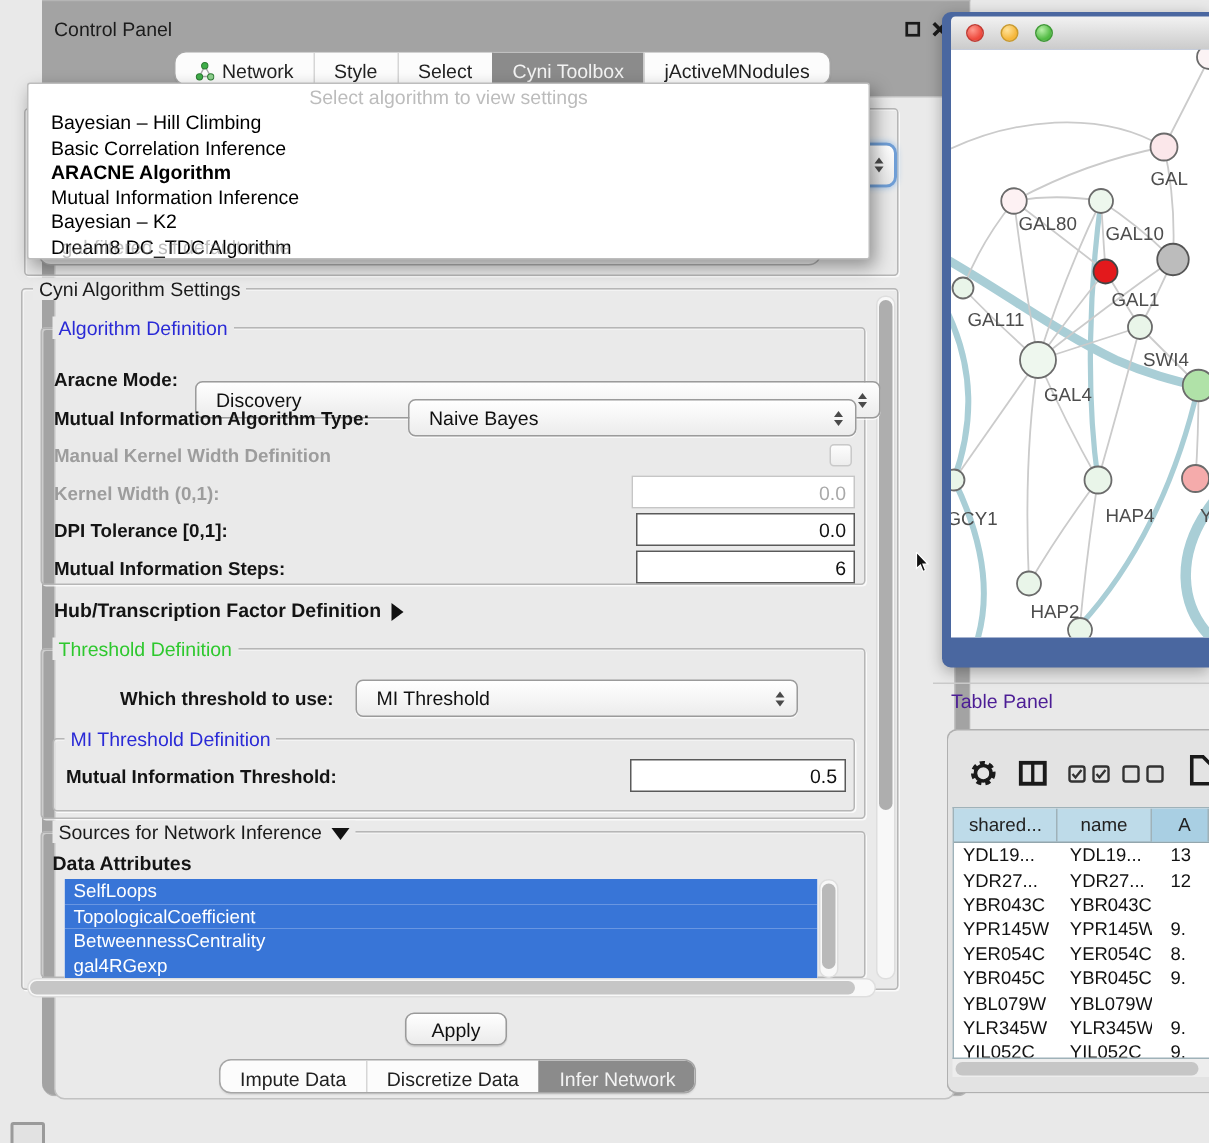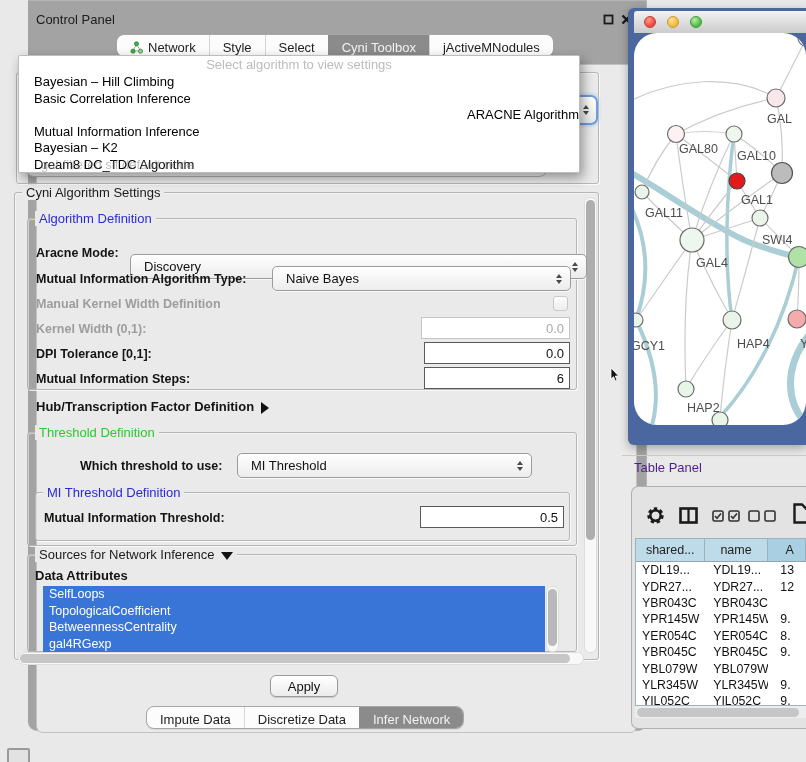--- a/index.html
+++ b/index.html
@@ -72,21 +72,21 @@
   .tri-down { display:inline-block; width:0; height:0; margin-left:6px;
               border-left:6px solid transparent; border-right:6px solid transparent;
               border-top:8px solid #111; vertical-align:middle; }
 
   
   .popup { left:18px; top:55px; width:562px; height:118px; background:#ffffff;
            border:1px solid #bdbdbd; border-radius:2px;
            box-shadow:3px 5px 12px rgba(0,0,0,.38); z-index:30; font-size:13px; }
   .popup-placeholder { height:18px; line-height:18px; text-align:center; color:#bcbcbc; }
   .popup-item { height:16.5px; line-height:16.5px; padding-left:15px; color:#000; white-space:nowrap; }
-  .popup-item.bold { font-weight:normal;text-align:right; }
+  .popup-item.bold { font-weight:bold; }
   .ghost-text { left:41px; top:157px; font-size:13px; color:rgba(120,120,120,.48); z-index:31; }
 
   .vtrack { background:#f8f8f8; border:1px solid #dedede; border-radius:6px; }
   .thumb { background:#aeaeae; border-radius:5px; }
 
   .attr-item { height:16.5px; line-height:16.5px; background:#3875d7; color:#fff;
                font-size:12.5px; padding-left:6px; white-space:nowrap; }
 
   .push-btn { display:flex; align-items:center; justify-content:center;
               border:1px solid #9a9a9a; border-radius:6px; font-size:13px; color:#111;
@@ -96,21 +96,21 @@
   #net-window { left:628px; top:8px; width:178px; height:437px;
                 background:#4a67a0; border-radius:6px 0 0 6px;
                 box-shadow:0 3px 10px rgba(0,0,0,.3); }
   #net-titlebar { left:634px; top:11px; width:172px; height:22px;
                   background:linear-gradient(#f2f2f2,#cbcbcb); border-radius:3px 0 0 0;
                   display:flex; align-items:center; padding-left:10px; gap:11px; }
   .tl { width:12px; height:12px; border-radius:50%; }
   .tl.red { background:radial-gradient(circle at 35% 30%, #ff9a8e, #ee4a3e 65%); border:1px solid #c23b33; }
   .tl.yellow { background:radial-gradient(circle at 35% 30%, #ffe39a, #f6b73c 65%); border:1px solid #c99a2e; }
   .tl.green { background:radial-gradient(circle at 35% 30%, #b8f0a8, #52bb44 65%); border:1px solid #3f9a36; }
-  #net-canvas { left:634px; top:33px; width:172px; height:392px; background:#ffffff; overflow:hidden;border-radius:23px; }
+  #net-canvas { left:634px; top:33px; width:172px; height:392px; background:#ffffff; overflow:hidden; }
 
   .tp-title { left:634px; top:460px; font-size:13px; color:#4c1d95; }
   #table-panel { left:631px; top:486px; width:176px; height:243px;
                  background:#e3e3e3; border:1px solid #b0b0b0; border-right:none;
                  border-radius:7px 0 0 7px; }
   .tool-ic { display:inline-flex; align-items:center; }
   #gene-table { left:635px; top:538px; width:171px; height:168px; background:#fff;
                 border:1px solid #9fb2b9; border-right:none; overflow:hidden; font-size:12.3px; }
   .thead { display:flex; height:23px; background:#bedbe9; border-bottom:1px solid #93a6ad; }
   .th { display:flex; align-items:center; justify-content:center; border-right:1px solid #9fb2b9;

